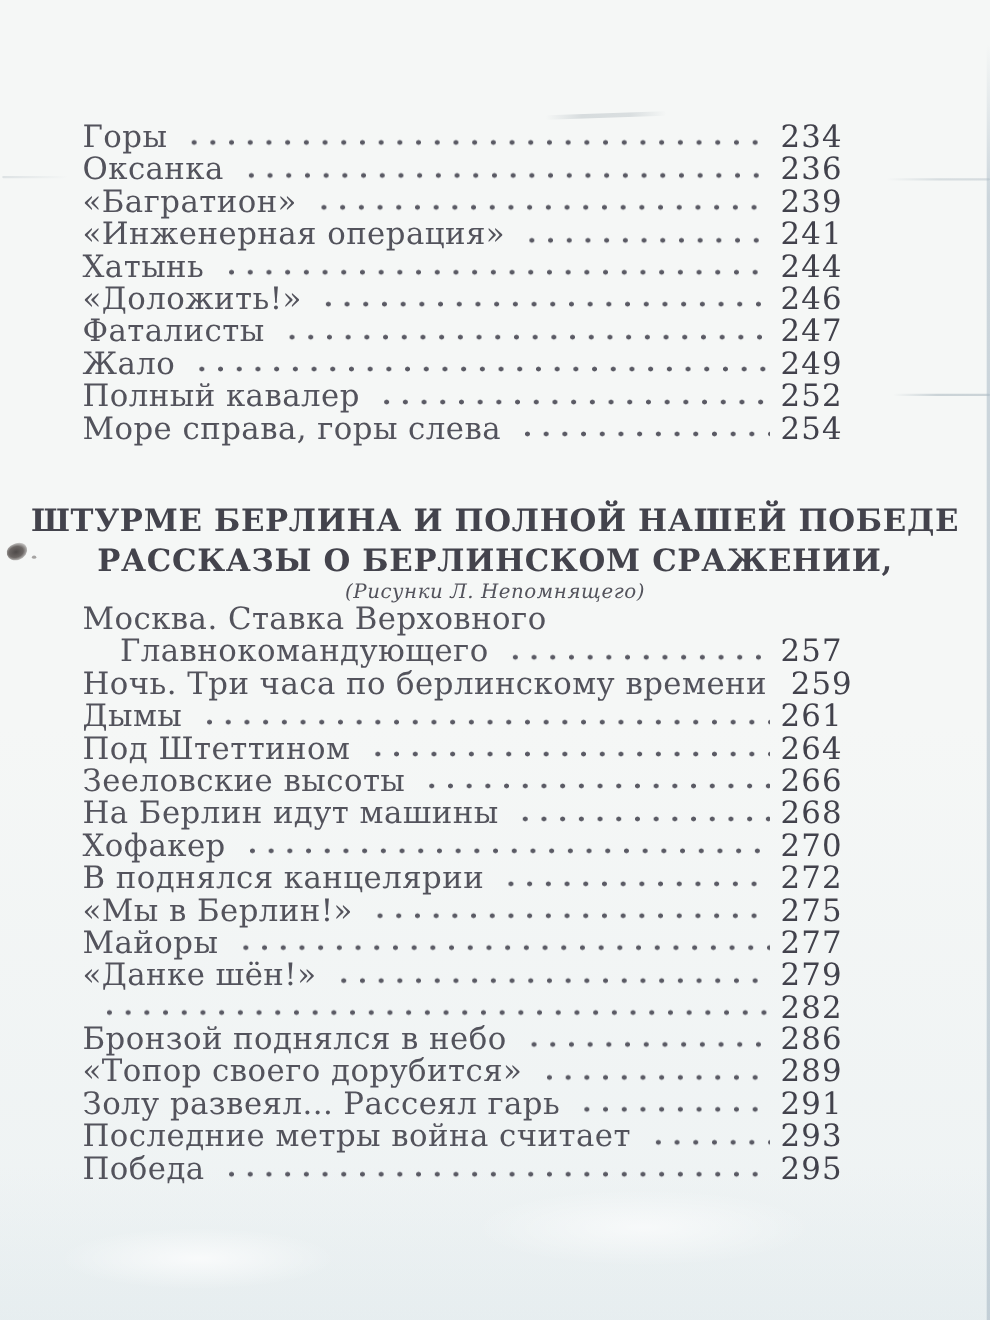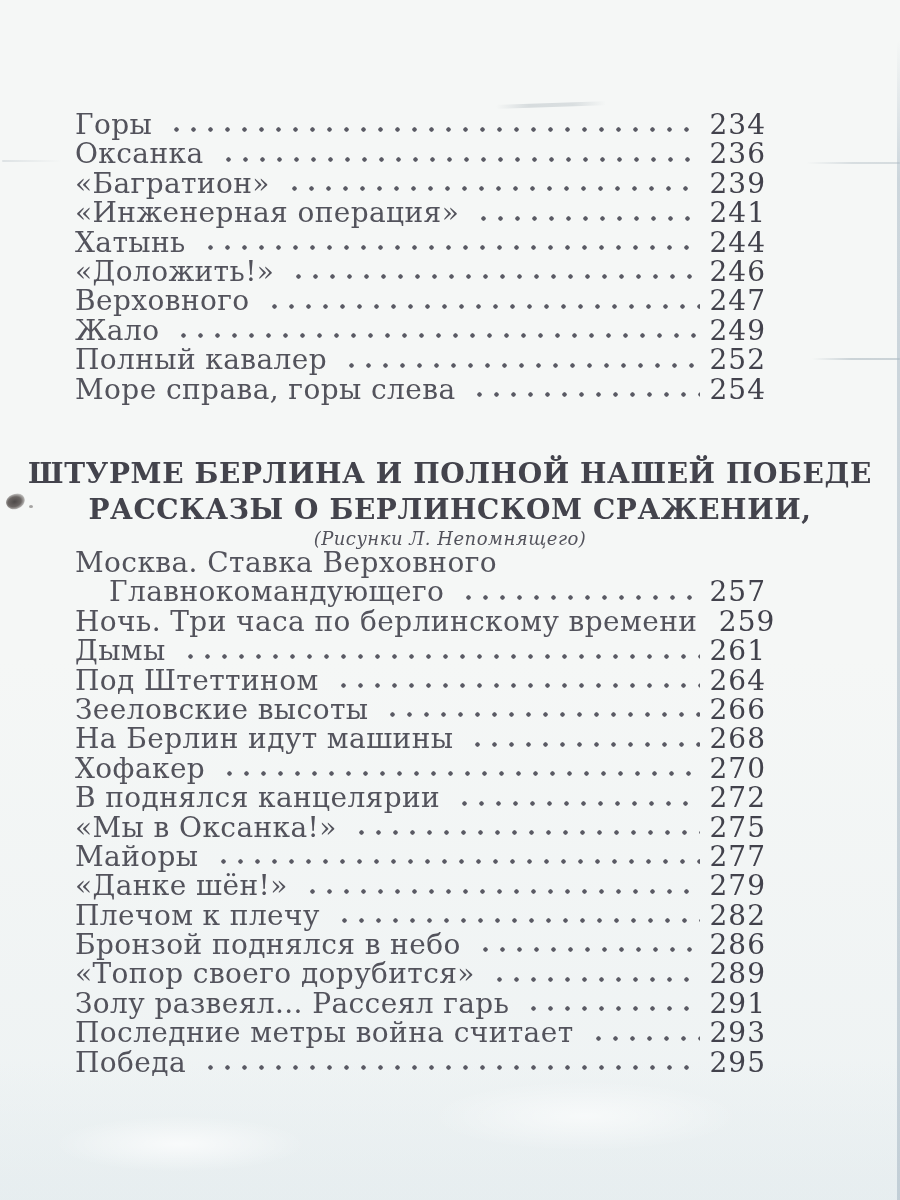--- a/index.html
+++ b/index.html
@@ -177,21 +177,21 @@
         <span class="title">Хатынь</span>
         <span class="dots"></span>
         <span class="pagenum">244</span>
       </div>
       <div class="toc-row">
         <span class="title">«Доложить!»</span>
         <span class="dots"></span>
         <span class="pagenum">246</span>
       </div>
       <div class="toc-row">
-        <span class="title">Верховного</span>
+        <span class="title">Фаталисты</span>
         <span class="dots"></span>
         <span class="pagenum">247</span>
       </div>
       <div class="toc-row">
         <span class="title">Жало</span>
         <span class="dots"></span>
         <span class="pagenum">249</span>
       </div>
       <div class="toc-row">
         <span class="title">Полный кавалер</span>
@@ -249,36 +249,35 @@
         <span class="title">Хофакер</span>
         <span class="dots"></span>
         <span class="pagenum">270</span>
       </div>
       <div class="toc-row">
         <span class="title">В поднялся канцелярии</span>
         <span class="dots"></span>
         <span class="pagenum">272</span>
       </div>
       <div class="toc-row">
-        <span class="title">«Мы в Оксанка!»</span>
+        <span class="title">«Мы в Берлин!»</span>
         <span class="dots"></span>
         <span class="pagenum">275</span>
       </div>
       <div class="toc-row">
         <span class="title">Майоры</span>
         <span class="dots"></span>
         <span class="pagenum">277</span>
       </div>
       <div class="toc-row">
         <span class="title">«Данке шён!»</span>
         <span class="dots"></span>
         <span class="pagenum">279</span>
       </div>
       <div class="toc-row">
-        <span class="title">Плечом к плечу</span>
         <span class="dots"></span>
         <span class="pagenum">282</span>
       </div>
       <div class="toc-row">
         <span class="title">Бронзой поднялся в небо</span>
         <span class="dots"></span>
         <span class="pagenum">286</span>
       </div>
       <div class="toc-row">
         <span class="title">«Топор своего дорубится»</span>

